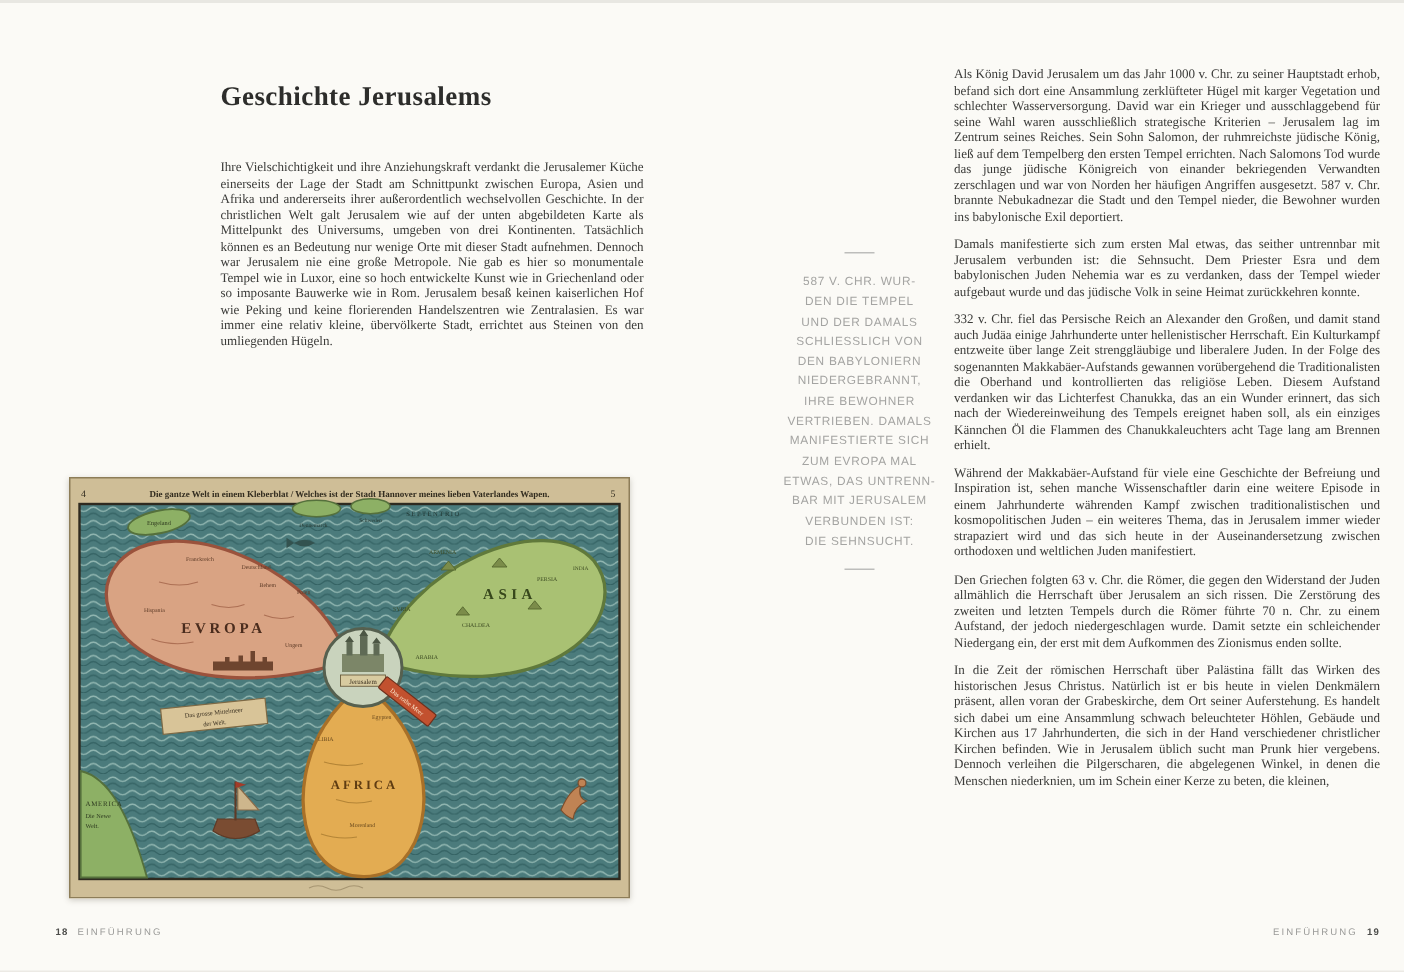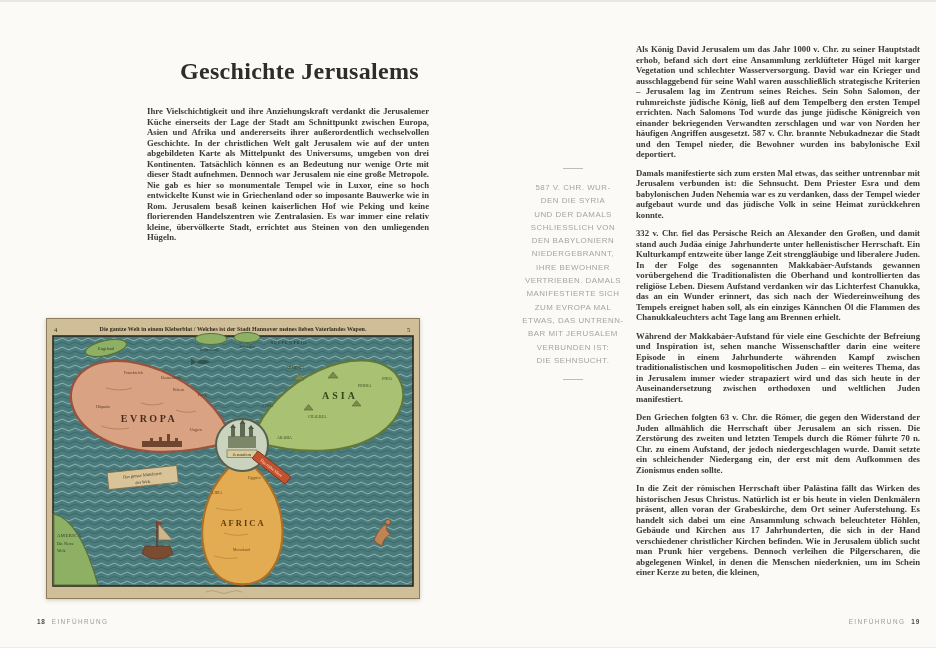--- a/index.html
+++ b/index.html
@@ -7,23 +7,23 @@
   .spread {
     position:relative; width:936px; height:648px;
     background:#fbfaf6; overflow:hidden;
     font-family:"Liberation Serif", serif;
   }
   .edge-top    { position:absolute; top:0; left:0; right:0; height:2px; background:#e8e7e2; }
   .edge-bottom { position:absolute; bottom:0; left:0; right:0; height:1px; background:#eceae5; }
 
   .page-title {
     position:absolute; left:147px; top:42px;
-    font-size:24px; letter-spacing:0.3px; color:#2d2d2b;margin-left:33px;
-  }
-  .body-col { position:absolute;font-weight:bold; }
+    font-size:18px; letter-spacing:0.3px; color:#2d2d2b;
+  }
+  .body-col { position:absolute; }
   .body-col-left  { left:147px; top:106px; width:282px; }
   .body-col-right { left:636px; top:44px;  width:284px; }
   .para {
     margin:0 0 8px 0;
     font-size:8.7px; line-height:10.5px;
     text-align:justify; color:#3b3b39;
   }
 
   .map-figure {
     position:absolute; left:46px; top:318px; width:374px; height:281px;
@@ -186,21 +186,21 @@
 
       <path d="M160 274 q6 -3 12 0 q6 3 12 0 q6 -3 12 0" stroke="#8a7a58" stroke-width="0.7" fill="none" opacity="0.6"></path>
     </svg>
   </div>
 
   <div class="pull-quote">
     <div class="quote-rule quote-rule-top"></div>
     <div>
 
     <div class="quote-line">587 V. CHR. WUR-</div>
-        <div class="quote-line">DEN DIE SYRIA</div>
+        <div class="quote-line">DEN DIE TEMPEL</div>
         <div class="quote-line">UND DER DAMALS</div>
         <div class="quote-line">SCHLIESSLICH VON</div>
         <div class="quote-line">DEN BABYLONIERN</div>
         <div class="quote-line">NIEDERGEBRANNT,</div>
         <div class="quote-line">IHRE BEWOHNER</div>
         <div class="quote-line">VERTRIEBEN. DAMALS</div>
         <div class="quote-line">MANIFESTIERTE SICH</div>
         <div class="quote-line">ZUM EVROPA MAL</div>
         <div class="quote-line">ETWAS, DAS UNTRENN-</div>
         <div class="quote-line">BAR MIT JERUSALEM</div>

